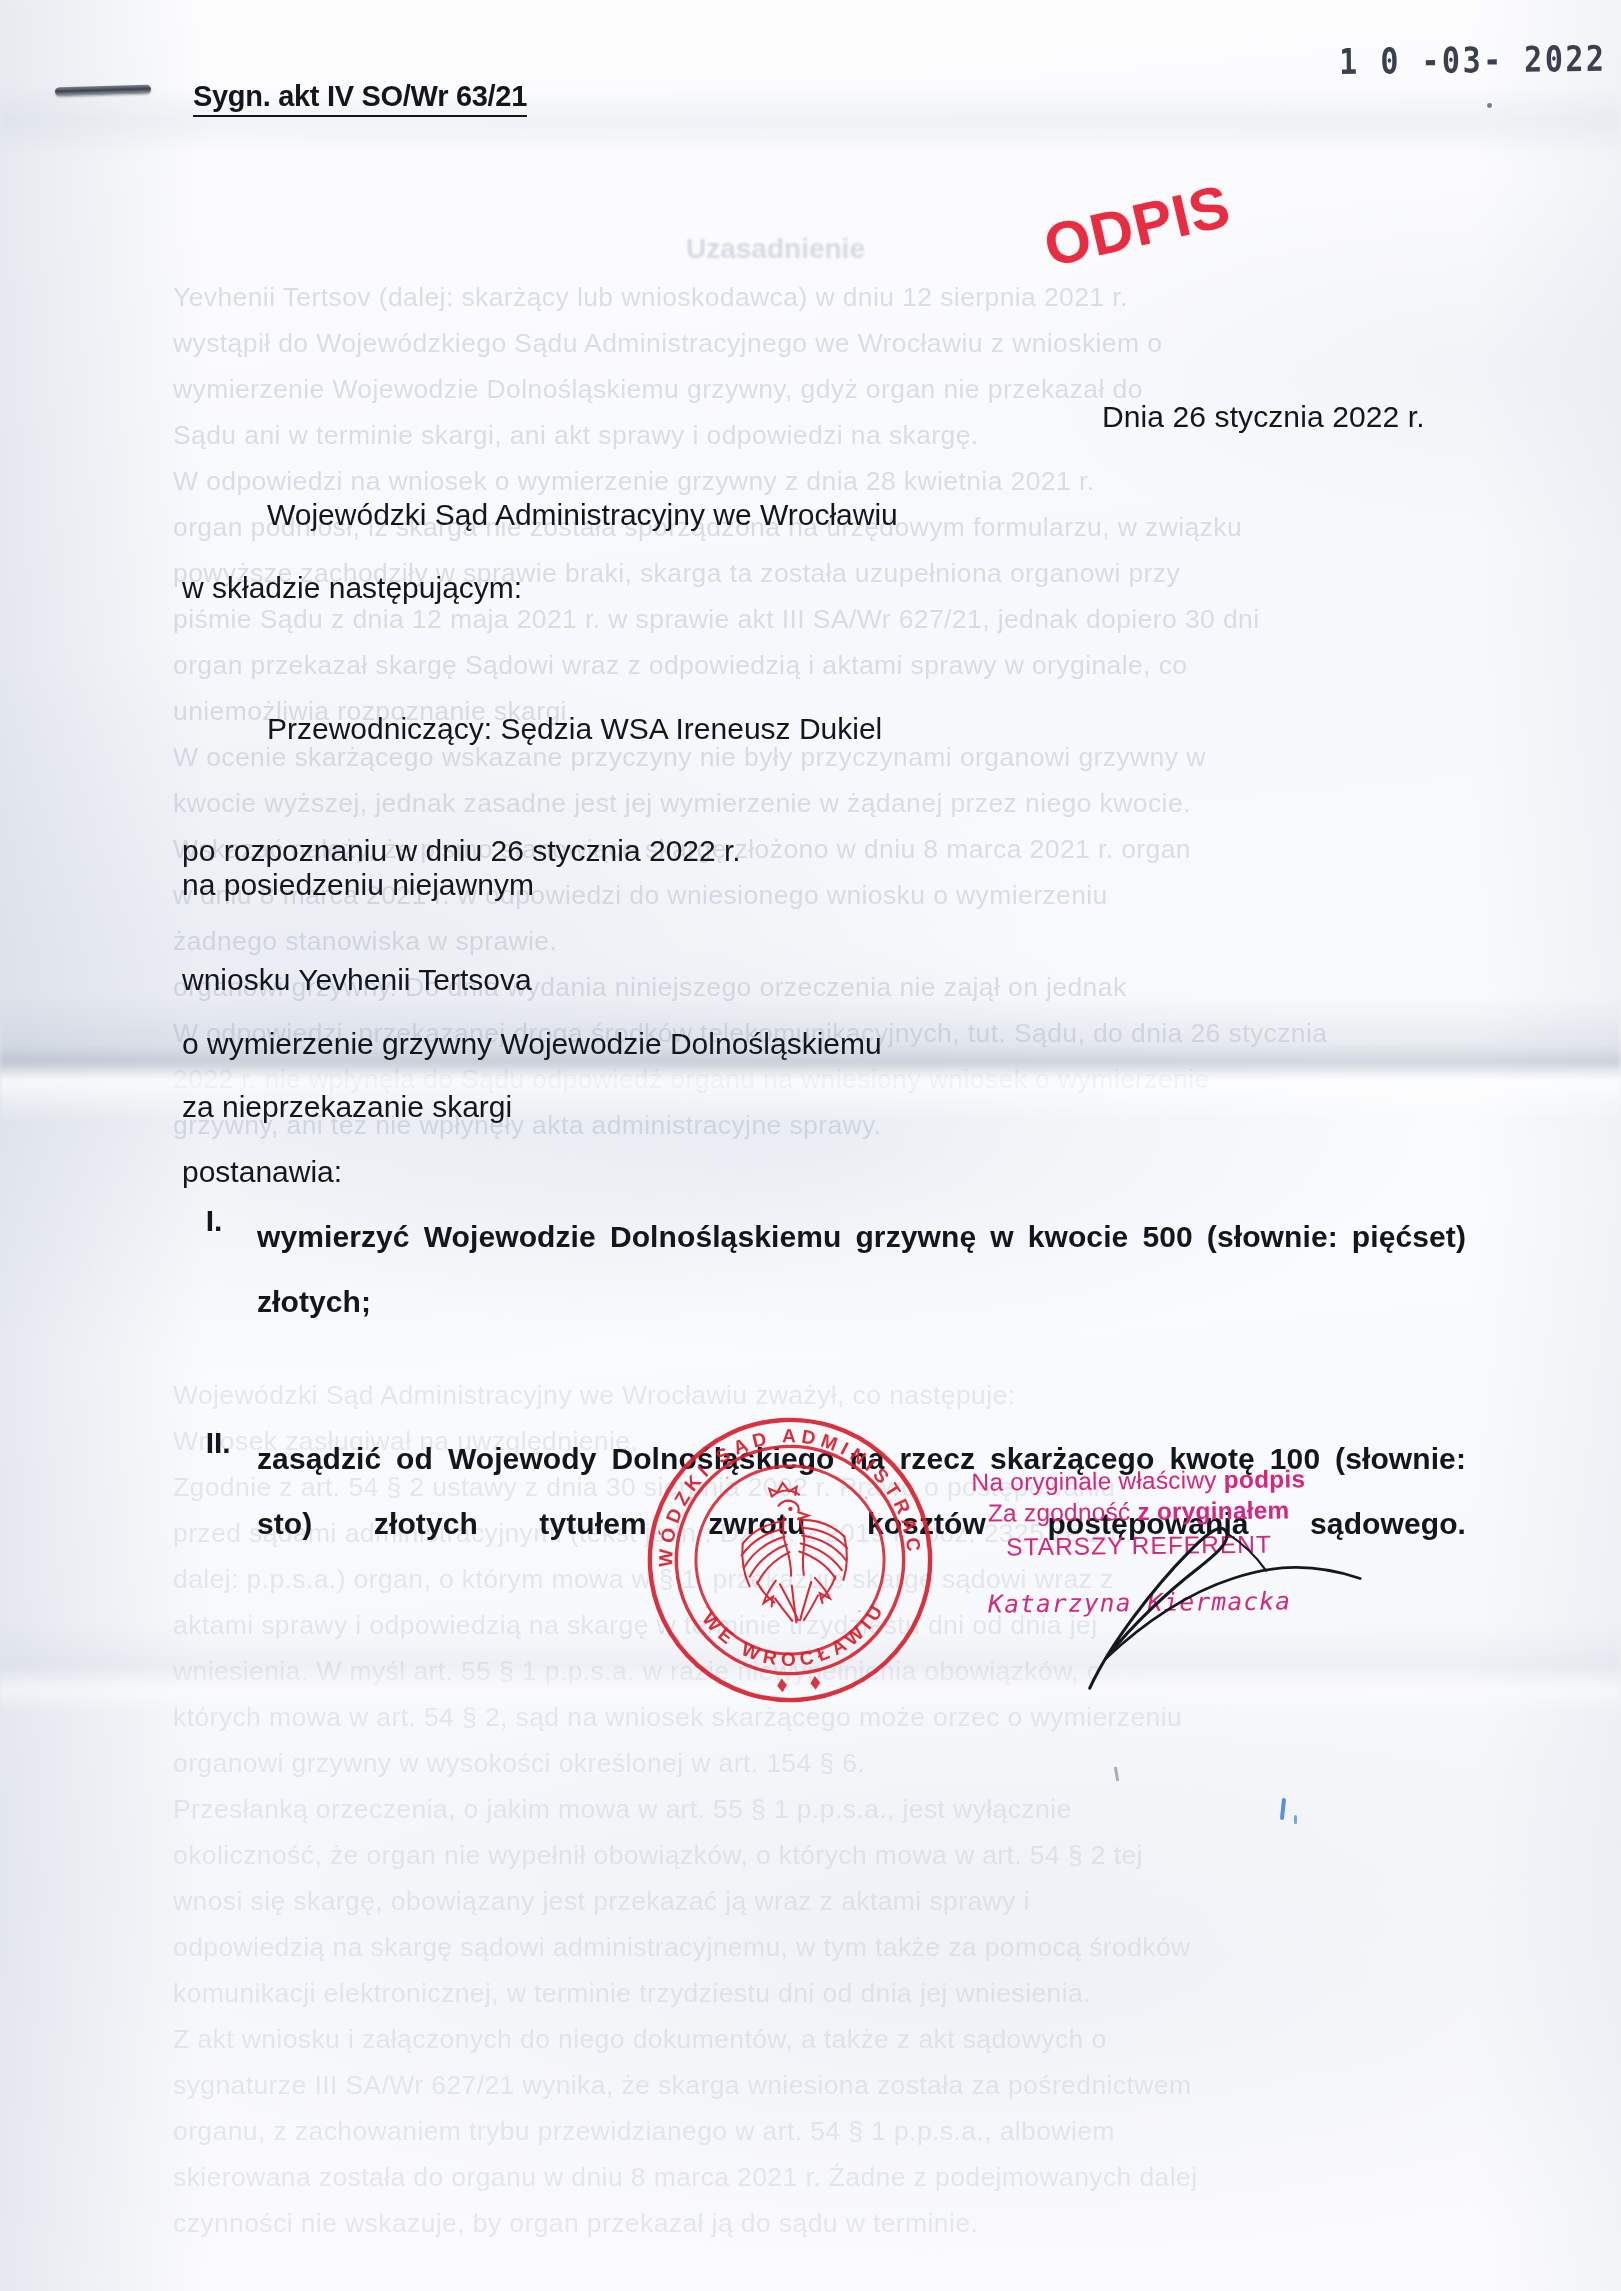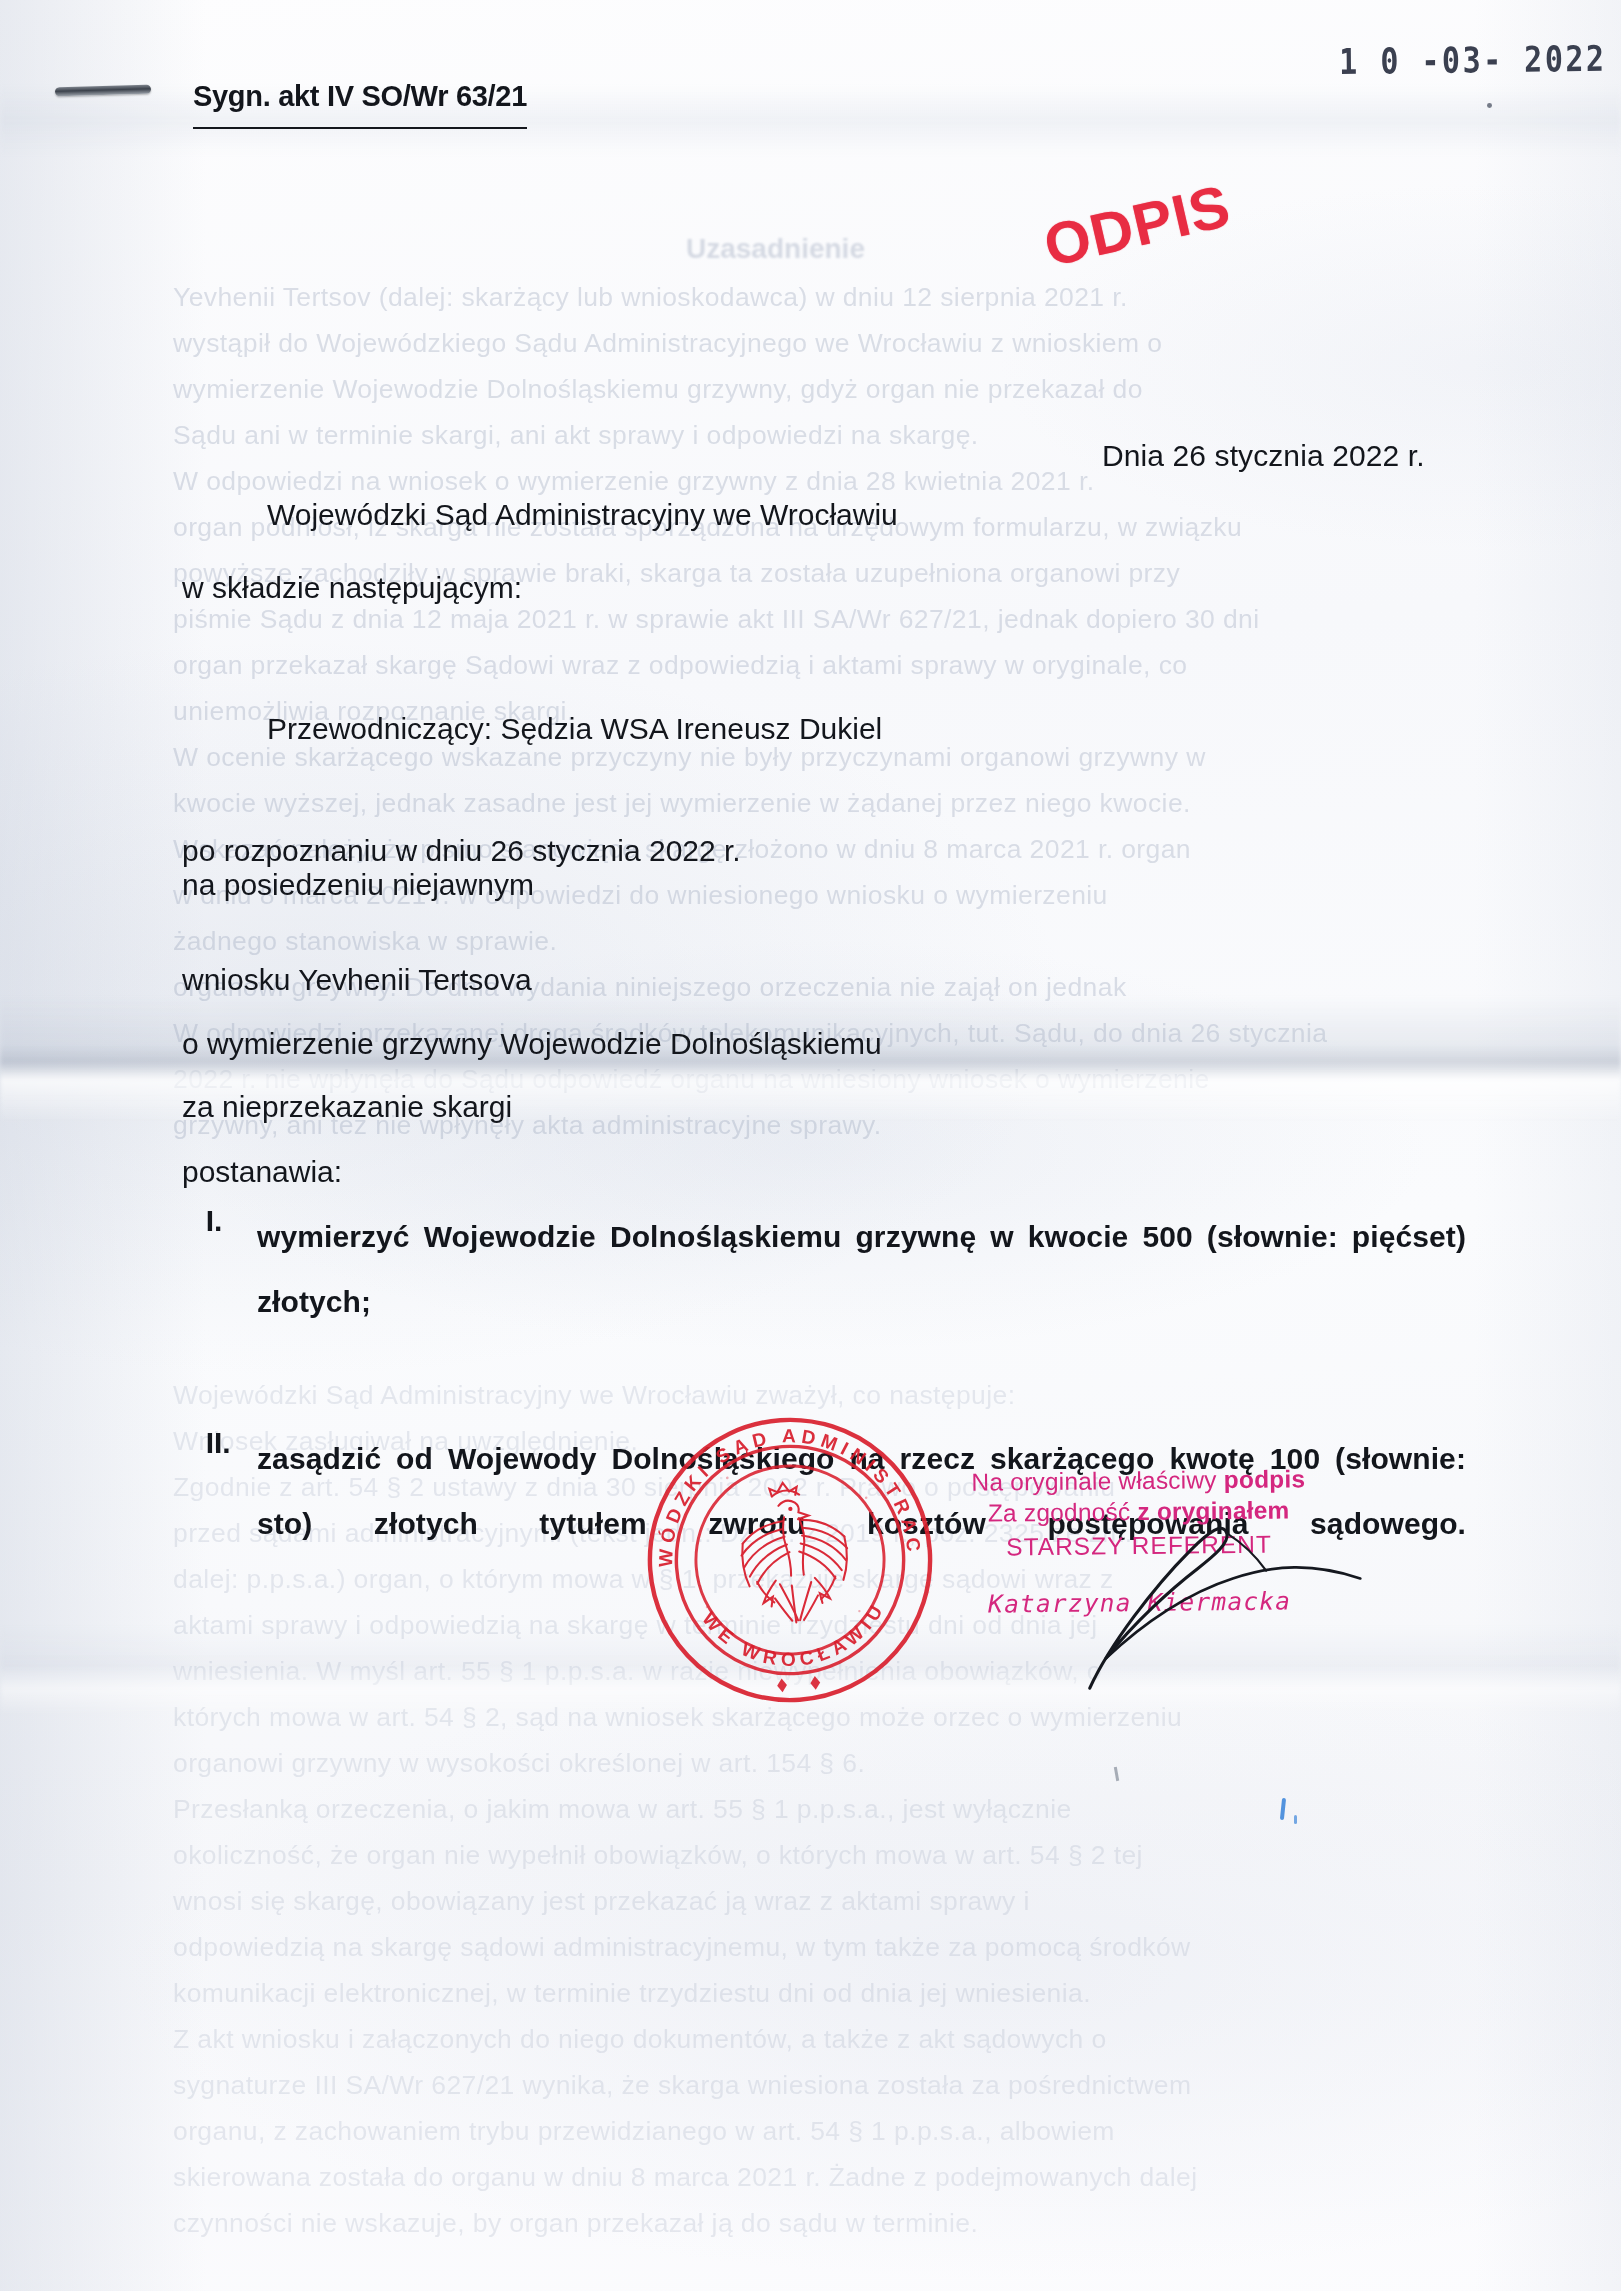--- a/index.html
+++ b/index.html
@@ -96,21 +96,21 @@
   }
 
   
   .sygnatura {
     position: absolute;
     left: 193px; top: 80px;
     font-size: 29px;
     font-weight: bold;
     letter-spacing: -0.3px;
     border-bottom: 2.9px solid #14171d;
-    padding-bottom: 14px;
+    padding-bottom: 2px;
     white-space: nowrap;
   }
   .staple {
     position: absolute;
     left: 55px; top: 86px;
     width: 96px; height: 8.8px;
     background: linear-gradient(180deg, #7d838c 0%, #3c424c 45%, #9aa0a8 100%);
     border-radius: 4.9px;
     transform: rotate(-1.6deg);
     box-shadow: 0 1px 2px rgba(0,0,0,0.28);
@@ -160,21 +160,20 @@
     padding-left: 108px;
     box-sizing: border-box;
   }
 
   .dateline {
     position: absolute;
     left: 1102px; top: 400px;
     font-size: 30px;
     letter-spacing: 0.1px;
     white-space: nowrap;
-    margin-top: 39px;
   }
 
   .court-name {
     position: absolute;
     left: 267px; top: 498px;
     font-size: 30px;
     white-space: nowrap;
   }
   .court-sklad {
     position: absolute;

